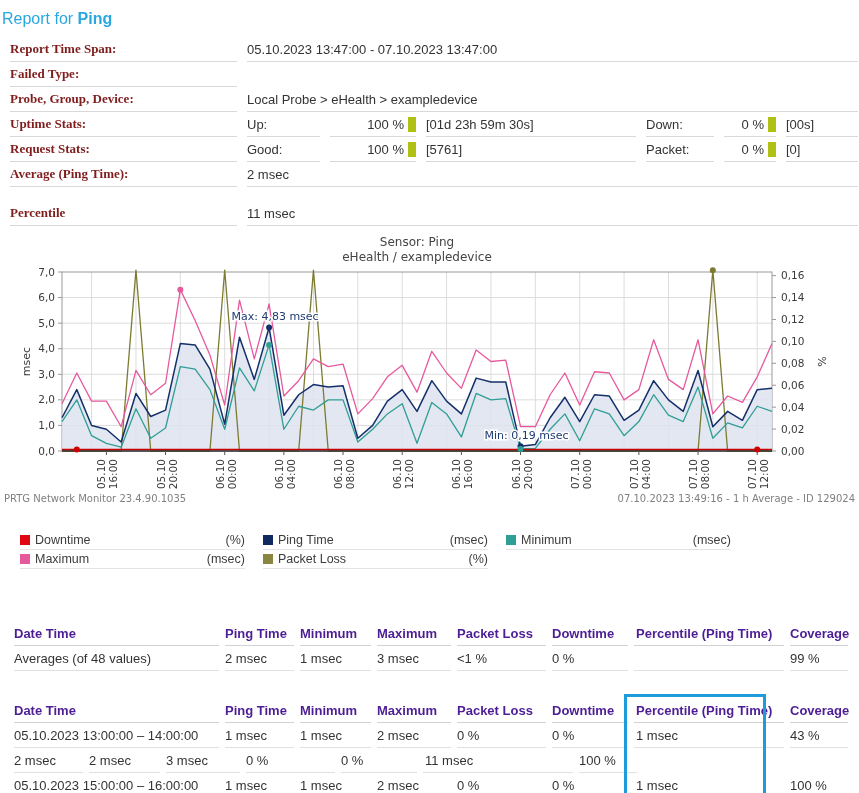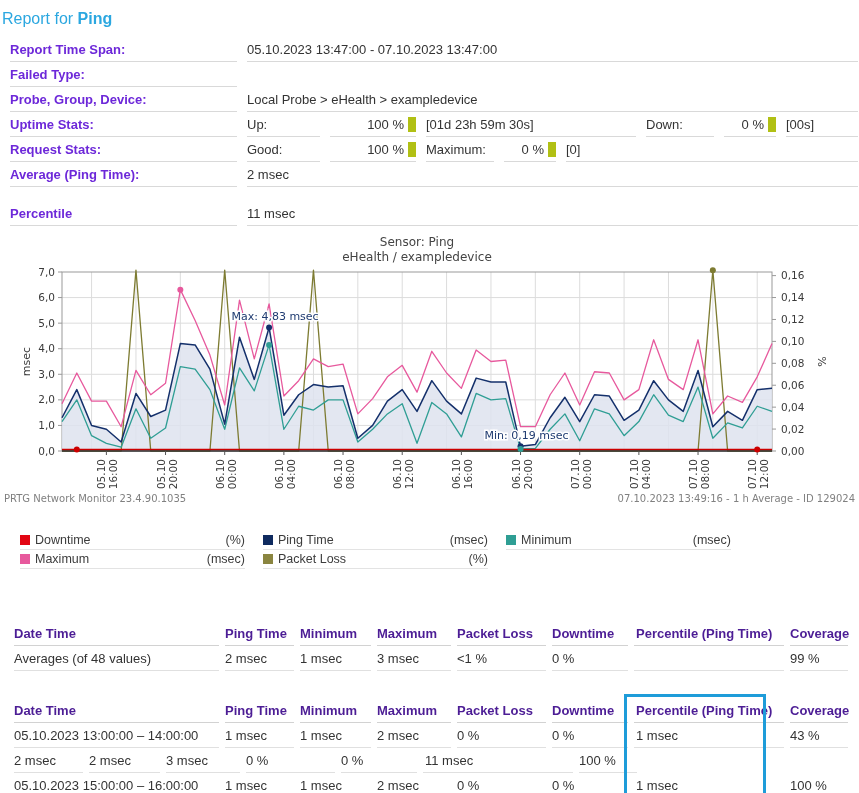--- a/index.html
+++ b/index.html
@@ -3,21 +3,21 @@
 <meta charset="utf-8">
 <style>
   html,body{margin:0;padding:0;background:#fff;}
   body{width:859px;height:793px;overflow:hidden;font-family:"Liberation Sans","DejaVu Sans",sans-serif;color:#333;font-size:13px;position:relative;}
   .page-title{margin:10px 0 0 2px;font-size:16px;color:#2BA7E0;font-weight:normal;}
   .page-title b{font-weight:bold;}
   
   .info{margin-top:9px;}
   .info-row{display:flex;align-items:stretch;height:25px;margin:0 1px 0 10px;}
   .cell{display:flex;align-items:center;border-bottom:1px solid #d9d9d9;height:100%;box-sizing:border-box;}
-  .info-label{width:227px;margin-right:10px;font-weight:bold;color:#6d28d9;}
+  .info-label{width:227px;margin-right:10px;font-weight:bold;color:#7f1d1d;font-family:Liberation Serif, serif;}
   .info-value{flex:1;}
   .gap-top{margin-top:14px;}
   .sub{margin-right:10px;}
   .sub-label1{width:73px;}
   .sub-pct{width:86px;justify-content:flex-end;}
   .sub-detail1{width:210px;}
   .sub-label2{width:68px;}
   .sub-pct2{width:52px;justify-content:flex-end;}
   .sub-detail2{flex:1;margin-right:0;}
   .greensq{display:inline-block;width:8px;height:15px;background:#B1C014;margin-left:4px;}
@@ -72,21 +72,22 @@
       </div>
     <div class="cell sub sub-detail2">[00s]</div>
   </div>
   <div class="info-row">
     <div class="cell info-label">Request Stats:</div>
     <div class="cell sub sub-label1">Good:</div>
     <div class="cell sub sub-pct">
         <span>100 %</span>
         <span class="greensq"></span>
       </div>
-    <div class="cell sub sub-label2">Maximum:</div>
+    <div class="cell sub sub-detail1">[5761]</div>
+    <div class="cell sub sub-label2">Packet:</div>
     <div class="cell sub sub-pct2">
         <span>0 %</span>
         <span class="greensq"></span>
       </div>
     <div class="cell sub sub-detail2">[0]</div>
   </div>
   <div class="info-row">
     <div class="cell info-label">Average (Ping Time):</div>
     <div class="cell info-value">2 msec</div>
   </div>

